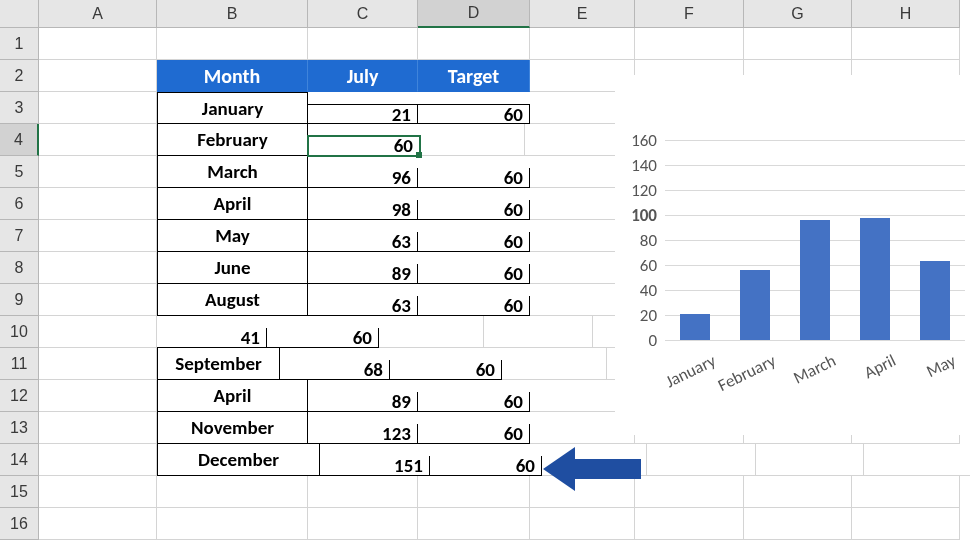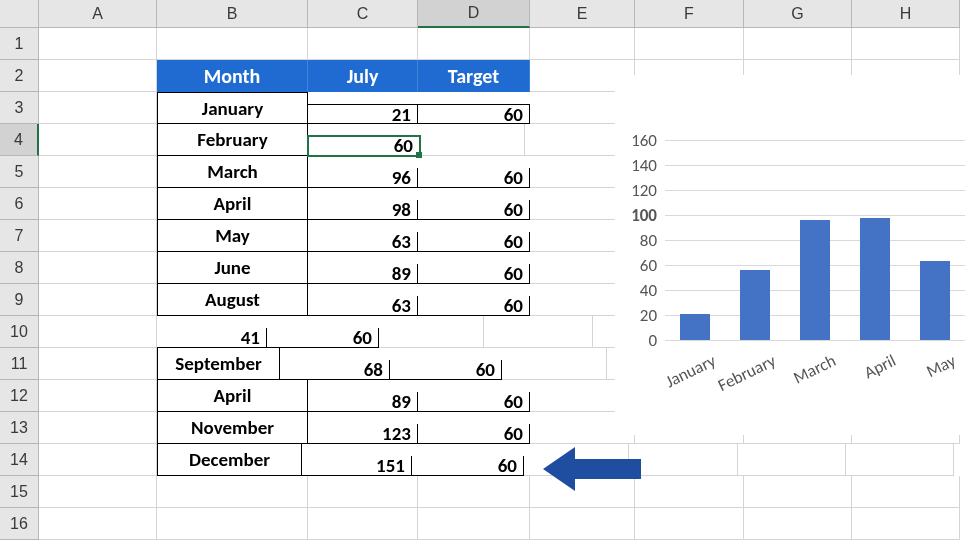--- a/index.html
+++ b/index.html
@@ -329,21 +329,21 @@
         <div class="cell tbl-body center" style="width: 151px;">November</div>
         <div class="cell tbl-body right noleft" style="width: 110px;">123</div>
         <div class="cell tbl-body right noleft" style="width: 112px;">60</div>
         <div class="cell" style="width: 105px;"></div>
         <div class="cell" style="width: 109px;"></div>
         <div class="cell" style="width: 108px;"></div>
         <div class="cell" style="width: 108px;"></div>
       </div>
       <div class="row">
         <div class="cell" style="width: 118px;"></div>
-        <div class="cell tbl-body center" style="width: 145px;">December</div>
+        <div class="cell tbl-body center" style="width: 163px;">December</div>
         <div class="cell tbl-body right noleft" style="width: 110px;">151</div>
         <div class="cell tbl-body right noleft" style="width: 112px;">60</div>
         <div class="cell" style="width: 105px;"></div>
         <div class="cell" style="width: 109px;"></div>
         <div class="cell" style="width: 108px;"></div>
         <div class="cell" style="width: 108px;"></div>
       </div>
       <div class="row">
         <div class="cell" style="width: 118px;"></div>
         <div class="cell" style="width: 151px;"></div>

